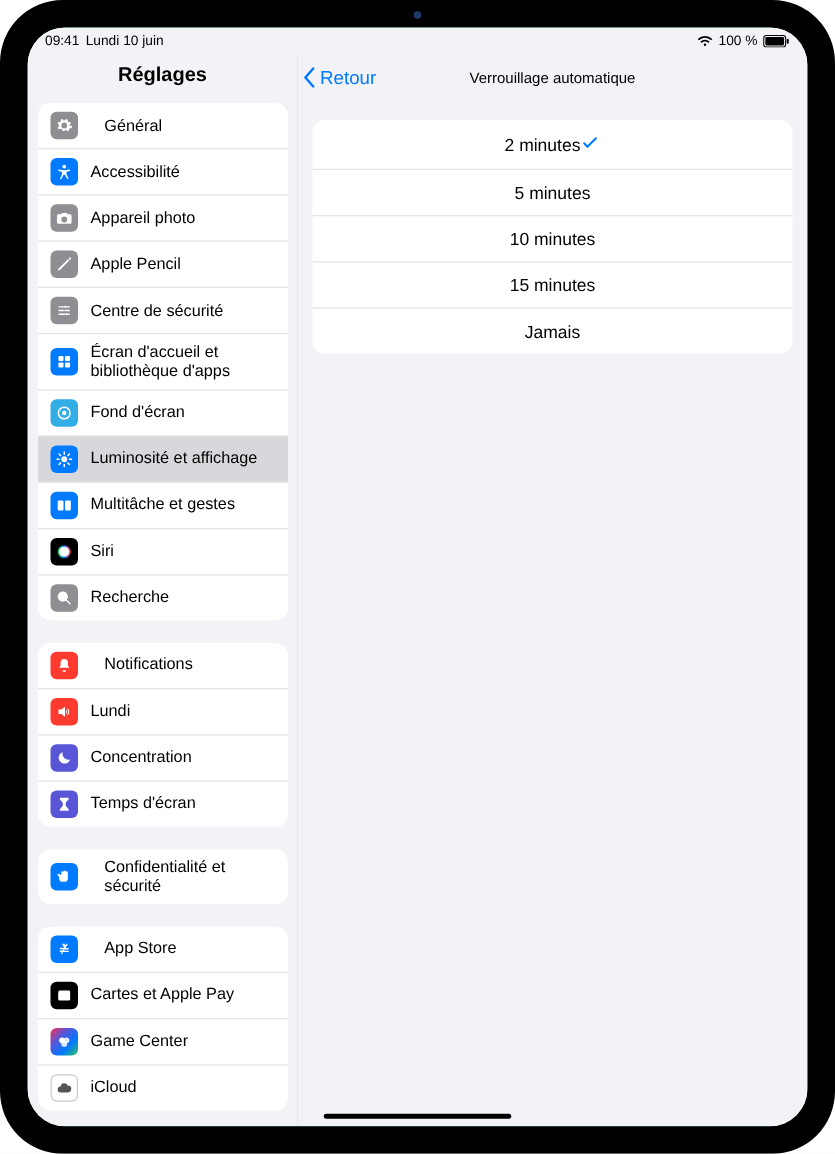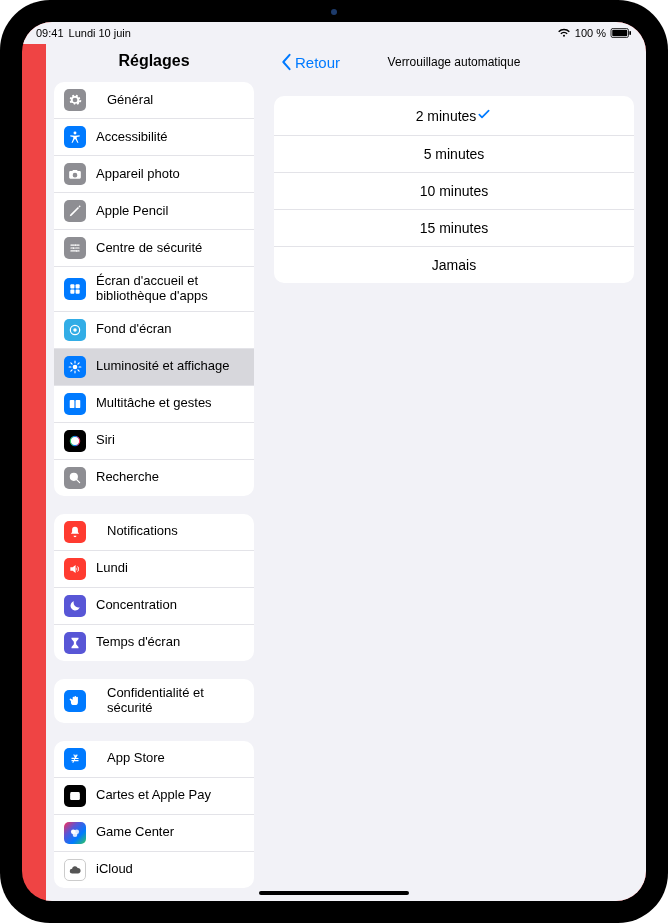--- a/index.html
+++ b/index.html
@@ -6,21 +6,21 @@
   body { background: #fff; display: flex; justify-content: center; }
   .device {
     width: 668px; height: 923px; background: #000;
     border-radius: 50px; padding: 22px; position: relative;
   }
   .camera-dot {
     position: absolute; top: 9px; left: 50%; transform: translateX(-50%);
     width: 6px; height: 6px; background: #1d3b6b; border-radius: 50%;
   }
   .screen {
-    width: 100%; height: 100%; background: #ef4444;
+    width: 100%; height: 100%; background: #86efac;
     border-radius: 30px; overflow: hidden; display: flex; flex-direction: column;
     position: relative;
   }
   .home-indicator {
     position: absolute; bottom: 6px; left: 50%; transform: translateX(-50%);
     width: 150px; height: 4px; background: #000; border-radius: 3px;
   }
 
   
   .status-bar {
@@ -28,21 +28,21 @@
     padding: 0 14px; font-size: 11px; font-weight: 500; color: #000;
     background: #f2f2f7;
   }
   .status-left { display: flex; gap: 5px; align-items: center; }
   .status-right { display: flex; gap: 4px; align-items: center; }
   .wifi-icon svg, .battery-icon svg { display: block; }
   .battery-icon { display: flex; align-items:center; gap:2px;}
 
   
   .split { flex: 1; display: flex; overflow: hidden; }
-  .sidebar { width: 216px; background: #f2f2f7; display: flex; flex-direction: column; margin-left: 24px; }
+  .sidebar { width: 216px; background: #f2f2f7; display: flex; flex-direction: column; }
   .detail { flex: 1; background: #f2f2f7; display: flex; flex-direction: column; }
 
   .sidebar-title {
     text-align: center; font-size: 16px; font-weight: 600; padding: 8px 0 12px;
   }
   .sidebar-scroll { flex:1; overflow-y: auto; padding: 0 8px 0 8px; }
   .group {
     background: #fff; border-radius: 10px; margin-bottom: 18px; overflow: hidden;
   }
   .row {
@@ -57,21 +57,21 @@
   }
   .row .icon svg { width: 14px; height: 14px; }
   .row .label { flex: 1; line-height: 1.15; color:#000;}
 
   
   .detail-header {
     height: 36px; display: flex; align-items: center; justify-content: center;
     position: relative; padding: 0 8px;
   }
   .back-btn {
-    position: absolute; left: 17px; display: flex; align-items: center;
+    position: absolute; left: 2px; display: flex; align-items: center;
     color: #007aff; font-size: 15px; gap: 2px;
   }
   .back-btn svg { width: 14px; height: 18px; }
   .detail-title { font-size: 12px; font-weight: 400; }
 
   .detail-body { padding: 16px 12px 0; }
   .option-group { background: #fff; border-radius: 10px; overflow: hidden; }
   .option-row {
     display: flex; align-items: center; justify-content: center;
     padding: 10px 14px; font-size: 14px; border-top: 0.5px solid #e3e3e8;

